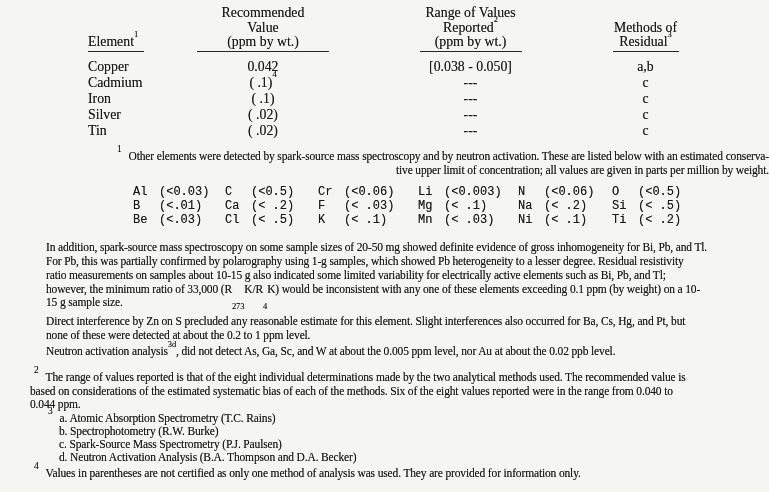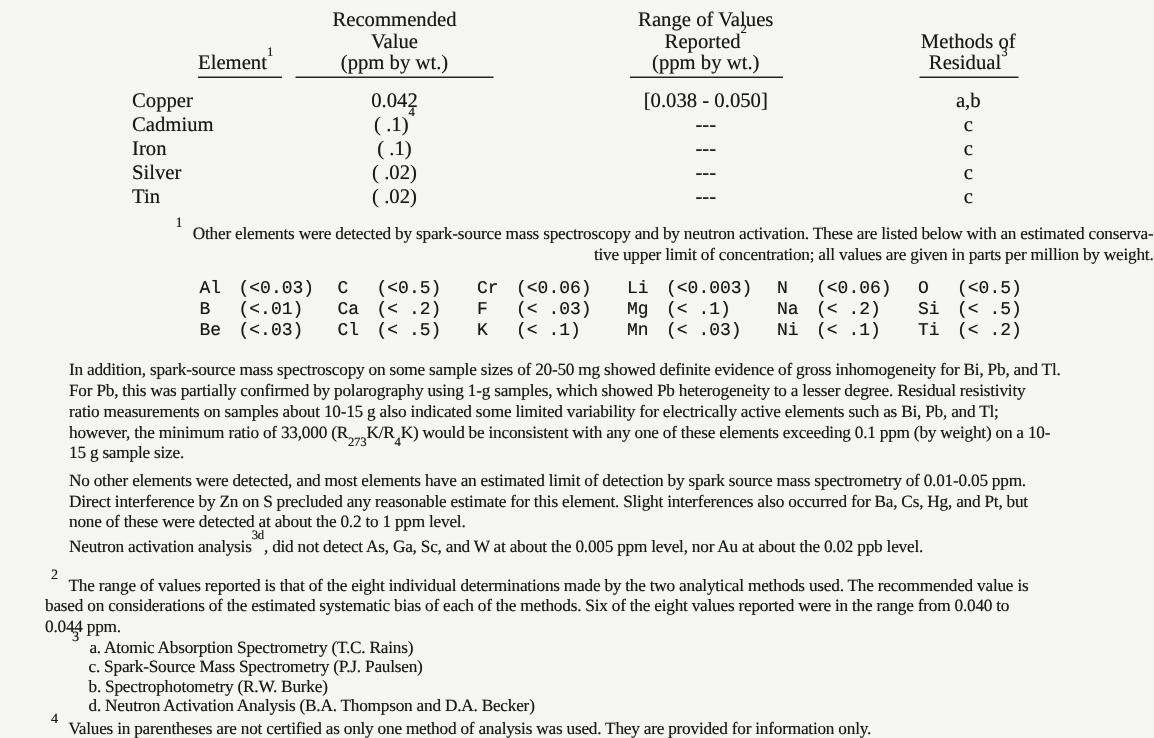--- a/index.html
+++ b/index.html
@@ -3,25 +3,25 @@
 <meta charset="utf-8">
 <style>
   html,body{margin:0;padding:0;background:#e8e8e6;}
   .page{
     position:relative;width:769px;height:492px;overflow:hidden;
     background:#f5f5f2;color:#181816;
     font-family:"Liberation Serif",serif;
     text-shadow:0 0 .45px rgba(20,20,20,.55);
   }
   sup{font-size:8.5px;line-height:0;position:relative;top:-4px;}
-  sub{font-size:8.5px;line-height:0;position:relative;top:2px;}
+  sub{font-size:8.5px;line-height:0;position:relative;top:13px;}
   
   .tbl{display:grid;grid-template-columns:100px 150px 265px 85px;margin:3px 0 0 88px;font-size:13.8px;}
   .hc{display:flex;flex-direction:column;justify-content:flex-end;align-items:center;height:49px;line-height:14.6px;}
-  .hc.left{align-items:flex-end;}
+  .hc.left{align-items:flex-start;}
   .rule{border-bottom:1.6px solid #242422;padding-bottom:1px;text-align:center;}
   .rule.w-el{width:56px;text-align:left;}
   .rule.w-val{width:132px;}
   .rule.w-rng{width:102px;}
   .rule.w-mth{width:66px;}
   .spacer{grid-column:1/5;height:7px;}
   .cell{line-height:16px;text-align:center;}
   .cell.left{text-align:left;}
   
   .fnote{margin-left:30px;font-size:11.5px;letter-spacing:-0.15px;}
@@ -119,39 +119,38 @@
 
   <div class="para mt-a">
     <div class="line">In addition, spark-source mass spectroscopy on some sample sizes of 20-50 mg showed definite evidence of gross inhomogeneity for Bi, Pb, and Tl.</div>
     <div class="line">For Pb, this was partially confirmed by polarography using 1-g samples, which showed Pb heterogeneity to a lesser degree.  Residual resistivity</div>
     <div class="line">ratio measurements on samples about 10-15 g also indicated some limited variability for electrically active elements such as Bi, Pb, and Tl;</div>
     <div class="line"><span>however, the minimum ratio of 33,000 (R</span><sub>273</sub><span>K/R</span><sub>4</sub><span>K) would be inconsistent with any one of these elements exceeding 0.1 ppm (by weight) on a 10-</span></div>
     <div class="line">15 g sample size.</div>
   </div>
 
   <div class="para mt-b">
-    <div class="line">No other elements were detected, and most elements have an estimated limit of detection by spark source mass spectrometry of 0.01-0.05 ppm.</div>
     <div class="line">Direct interference by Zn on S precluded any reasonable estimate for this element.  Slight interferences also occurred for Ba, Cs, Hg, and Pt, but</div>
     <div class="line">none of these were detected at about the 0.2 to 1 ppm level.</div>
   </div>
 
   <div class="para mt-c">
     <div class="line"><span>Neutron activation analysis</span><sup>3d</sup><span>, did not detect As, Ga, Sc, and W at about the 0.005 ppm level, nor Au at about the 0.02 ppb level.</span></div>
   </div>
 
   <div class="fnote mt-f2">
     <div class="line"><sup class="fm">2</sup><span>The range of values reported is that of the eight individual determinations made by the two analytical methods used.  The recommended value is</span></div>
     <div class="line">based on considerations of the estimated systematic bias of each of the methods.  Six of the eight values reported were in the range from 0.040 to</div>
     <div class="line">0.044 ppm.</div>
   </div>
 
   <div class="f3">
     <div class="line"><sup class="fm">3</sup><span>a. Atomic Absorption Spectrometry (T.C. Rains)</span></div>
+    <div class="line item-ind">b. Spectrophotometry (R.W. Burke)</div>
     <div class="line item-ind">c. Spark-Source Mass Spectrometry (P.J. Paulsen)</div>
-    <div class="line item-ind">b. Spectrophotometry (R.W. Burke)</div>
     <div class="line item-ind">d. Neutron Activation Analysis (B.A. Thompson and D.A. Becker)</div>
   </div>
 
   <div class="fnote mt-f4">
     <div class="line"><sup class="fm">4</sup><span>Values in parentheses are not certified as only one method of analysis was used.  They are provided for information only.</span></div>
   </div>
 
 </div>
 
 </body></html>

